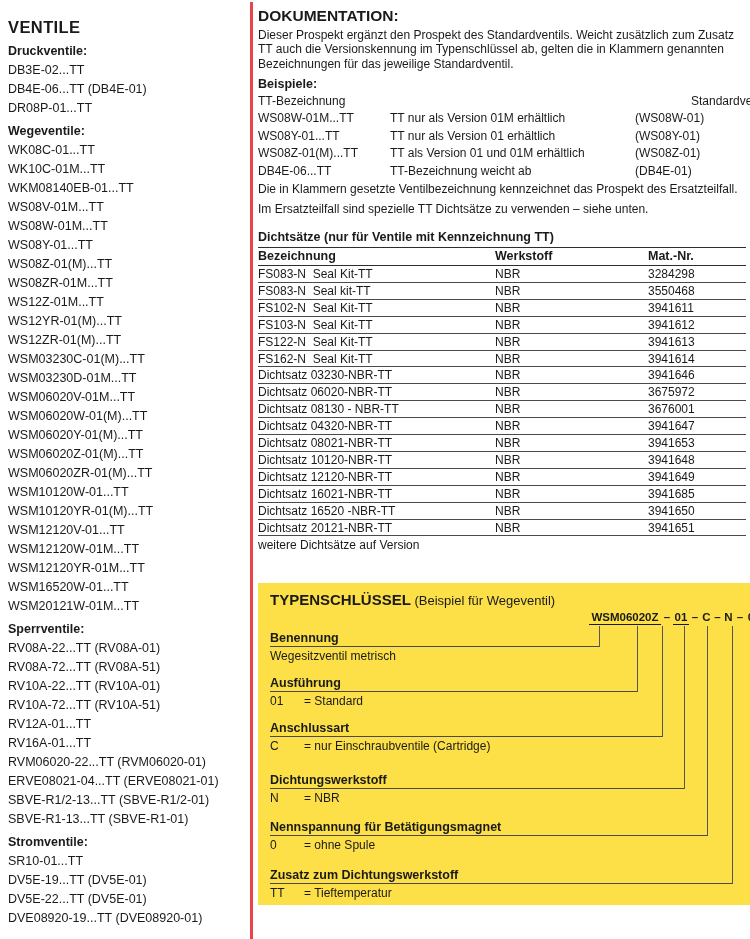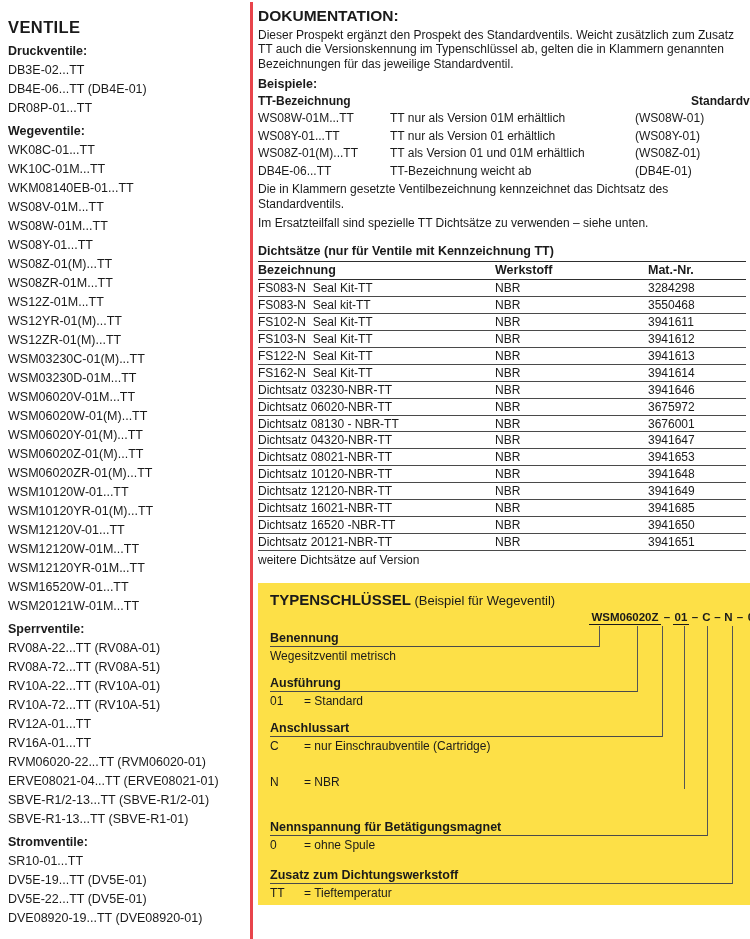--- a/index.html
+++ b/index.html
@@ -14,21 +14,21 @@
   .lc-heading{font-size:12.5px;font-weight:bold;line-height:19px;margin-top:4px;}
   .lc-item{font-size:12.5px;line-height:19px;white-space:pre;}
   
   .divider{position:absolute;left:250px;top:2px;width:3px;height:937px;background:#e8444b;}
   
   .right-col{position:absolute;left:258px;top:0;width:488px;height:939px;}
   .doc-title{font-size:15.5px;font-weight:bold;margin-top:6px;line-height:19px;}
   .doc-intro{font-size:12px;line-height:14.3px;margin-top:3px;}
   .beispiele{font-weight:bold;font-size:12.5px;margin-top:5px;line-height:17px;}
   .ex-head,.ex-row{display:grid;grid-template-columns:132px 245px 1fr;font-size:12px;line-height:17.5px;}
-  .ex-head{font-weight:bold;gap:28px;}
+  .ex-head{font-weight:normal;gap:28px;}
   .ex-row span{white-space:pre;}
   .note{font-size:12px;line-height:14.3px;margin-top:2px;}
   .note2{margin-top:5px;}
   .seal-title{font-weight:bold;font-size:12.5px;margin-top:13px;padding-bottom:2px;border-bottom:1.5px solid #2e2e2e;line-height:16px;}
   .st-head{display:grid;grid-template-columns:237px 153px 1fr;font-weight:bold;font-size:12.5px;line-height:15px;padding:1px 0;border-bottom:1.5px solid #2e2e2e;}
   .st-row{display:grid;grid-template-columns:237px 153px 1fr;font-size:12px;line-height:14.9px;border-bottom:1px solid #4a4a4a;padding-top:1px;}
   .st-row span{white-space:pre;}
   .st-footer{font-size:12px;line-height:15px;margin-top:2px;}
   
   .ts-box{position:absolute;left:0;top:583px;width:532px;height:322px;background:#fde047;}
@@ -165,21 +165,21 @@
 
         <div class="ex-row">
           <span>DB4E-06...TT</span>
           <span>TT-Bezeichnung weicht ab</span>
           <span>(DB4E-01)</span>
         </div>
 
     </div>
   </div>
 
-  <div class="note">Die in Klammern gesetzte Ventilbezeichnung kennzeichnet das Dichtsatz des Standardventils.</div>
+  <div class="note">Die in Klammern gesetzte Ventilbezeichnung kennzeichnet das Prospekt des Ersatzteilfall.</div>
   <div class="note note2">Im Ersatzteilfall sind spezielle TT Dichtsätze zu verwenden – siehe unten.</div>
 
   <div class="seal-title">Dichtsätze (nur für Ventile mit Kennzeichnung TT)</div>
   <div>
     <div class="st-head">
       <span>Bezeichnung</span>
       <span>Werkstoff</span>
       <span>Mat.-Nr.</span>
     </div>
     <div>
@@ -317,20 +317,21 @@
       <div class="ts-label" style="width:367px;">Ausführung</div>
       <div class="ts-value"><span class="ts-key">01</span><span>= Standard</span></div>
     </div>
 
     <div class="ts-sec" style="top:138px;">
       <div class="ts-label" style="width:392px;">Anschlussart</div>
       <div class="ts-value"><span class="ts-key">C</span><span>= nur Einschraubventile (Cartridge)</span></div>
     </div>
 
     <div class="ts-sec" style="top:190px;">
+      <div class="ts-label" style="width:414px;">Dichtungswerkstoff</div>
       <div class="ts-value"><span class="ts-key">N</span><span>= NBR</span></div>
     </div>
 
     <div class="ts-sec" style="top:237px;">
       <div class="ts-label" style="width:437px;">Nennspannung für Betätigungsmagnet</div>
       <div class="ts-value"><span class="ts-key">0</span><span>= ohne Spule</span></div>
     </div>
 
     <div class="ts-sec" style="top:285px;">
       <div class="ts-label" style="width:462px;">Zusatz zum Dichtungswerkstoff</div>

